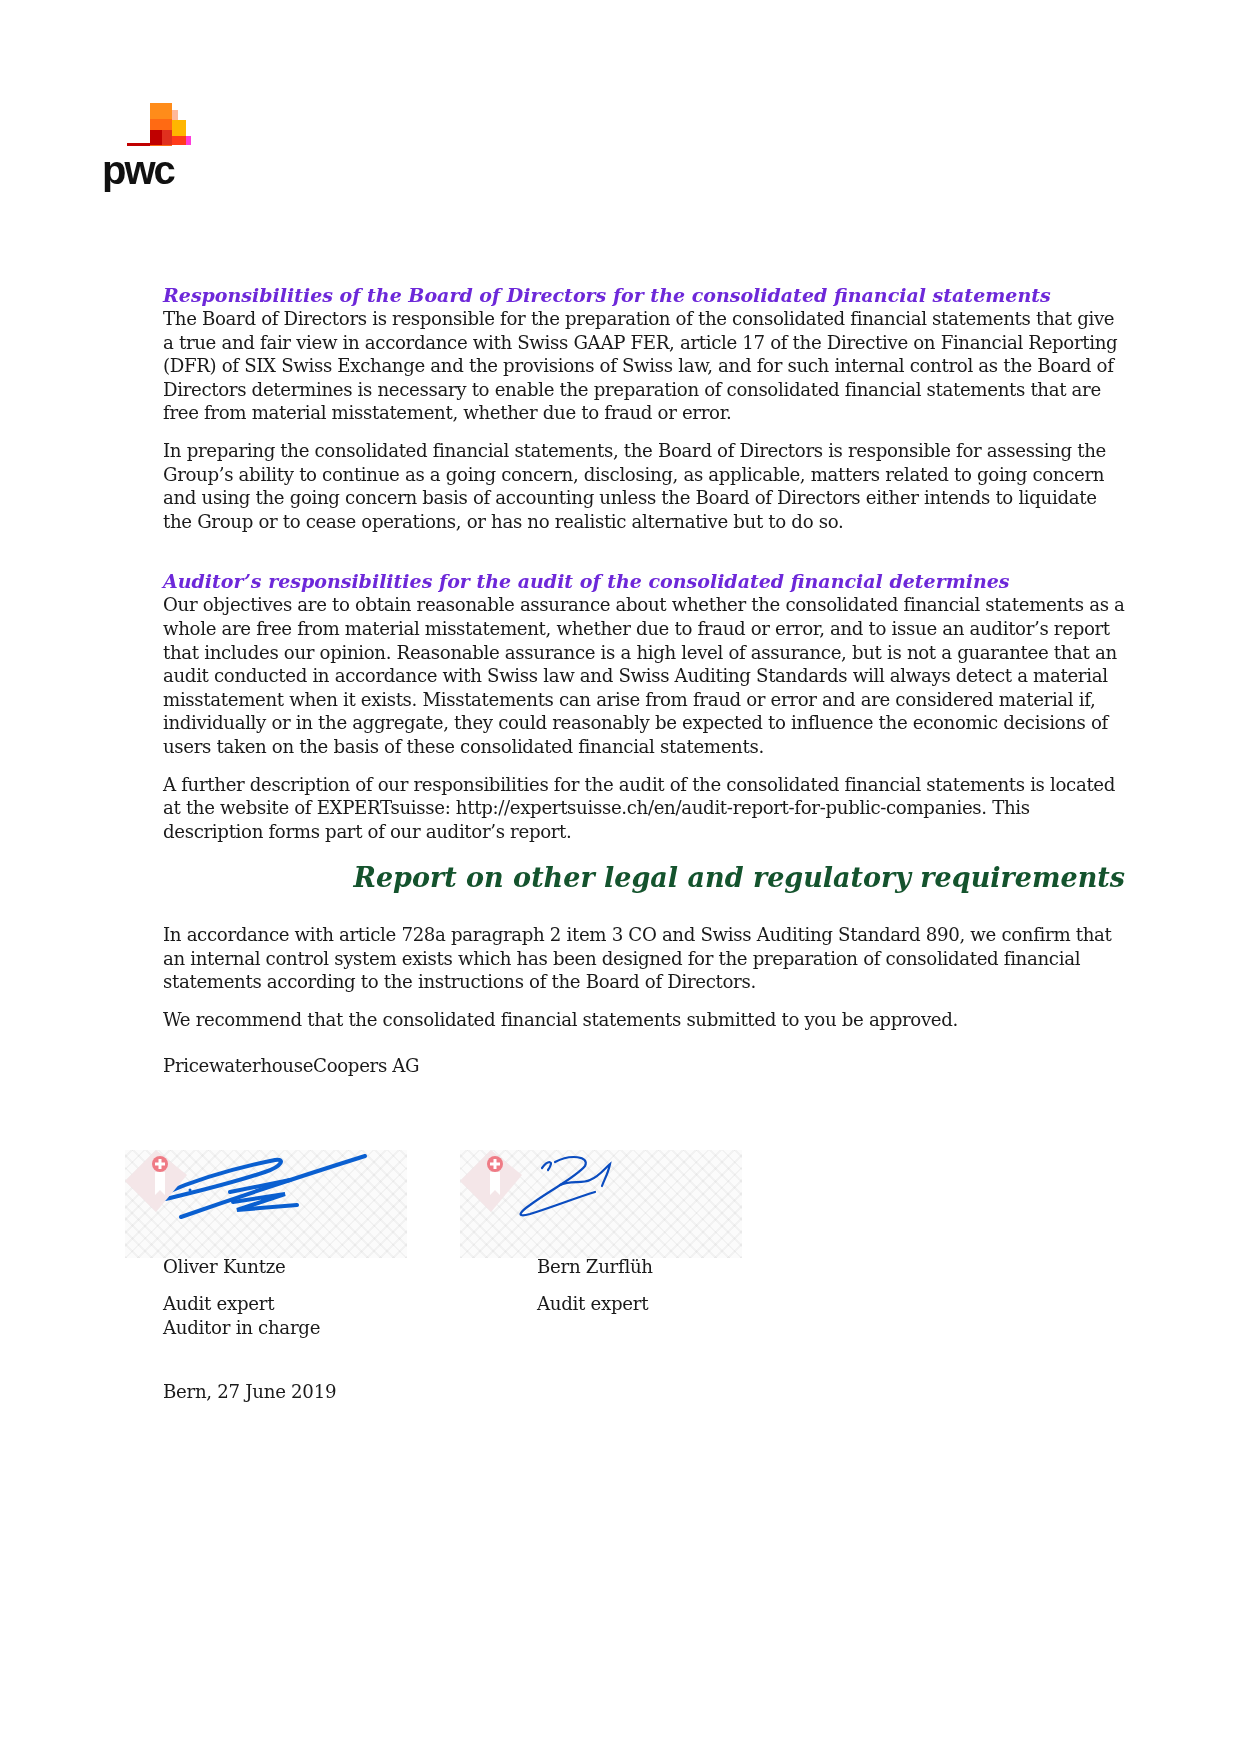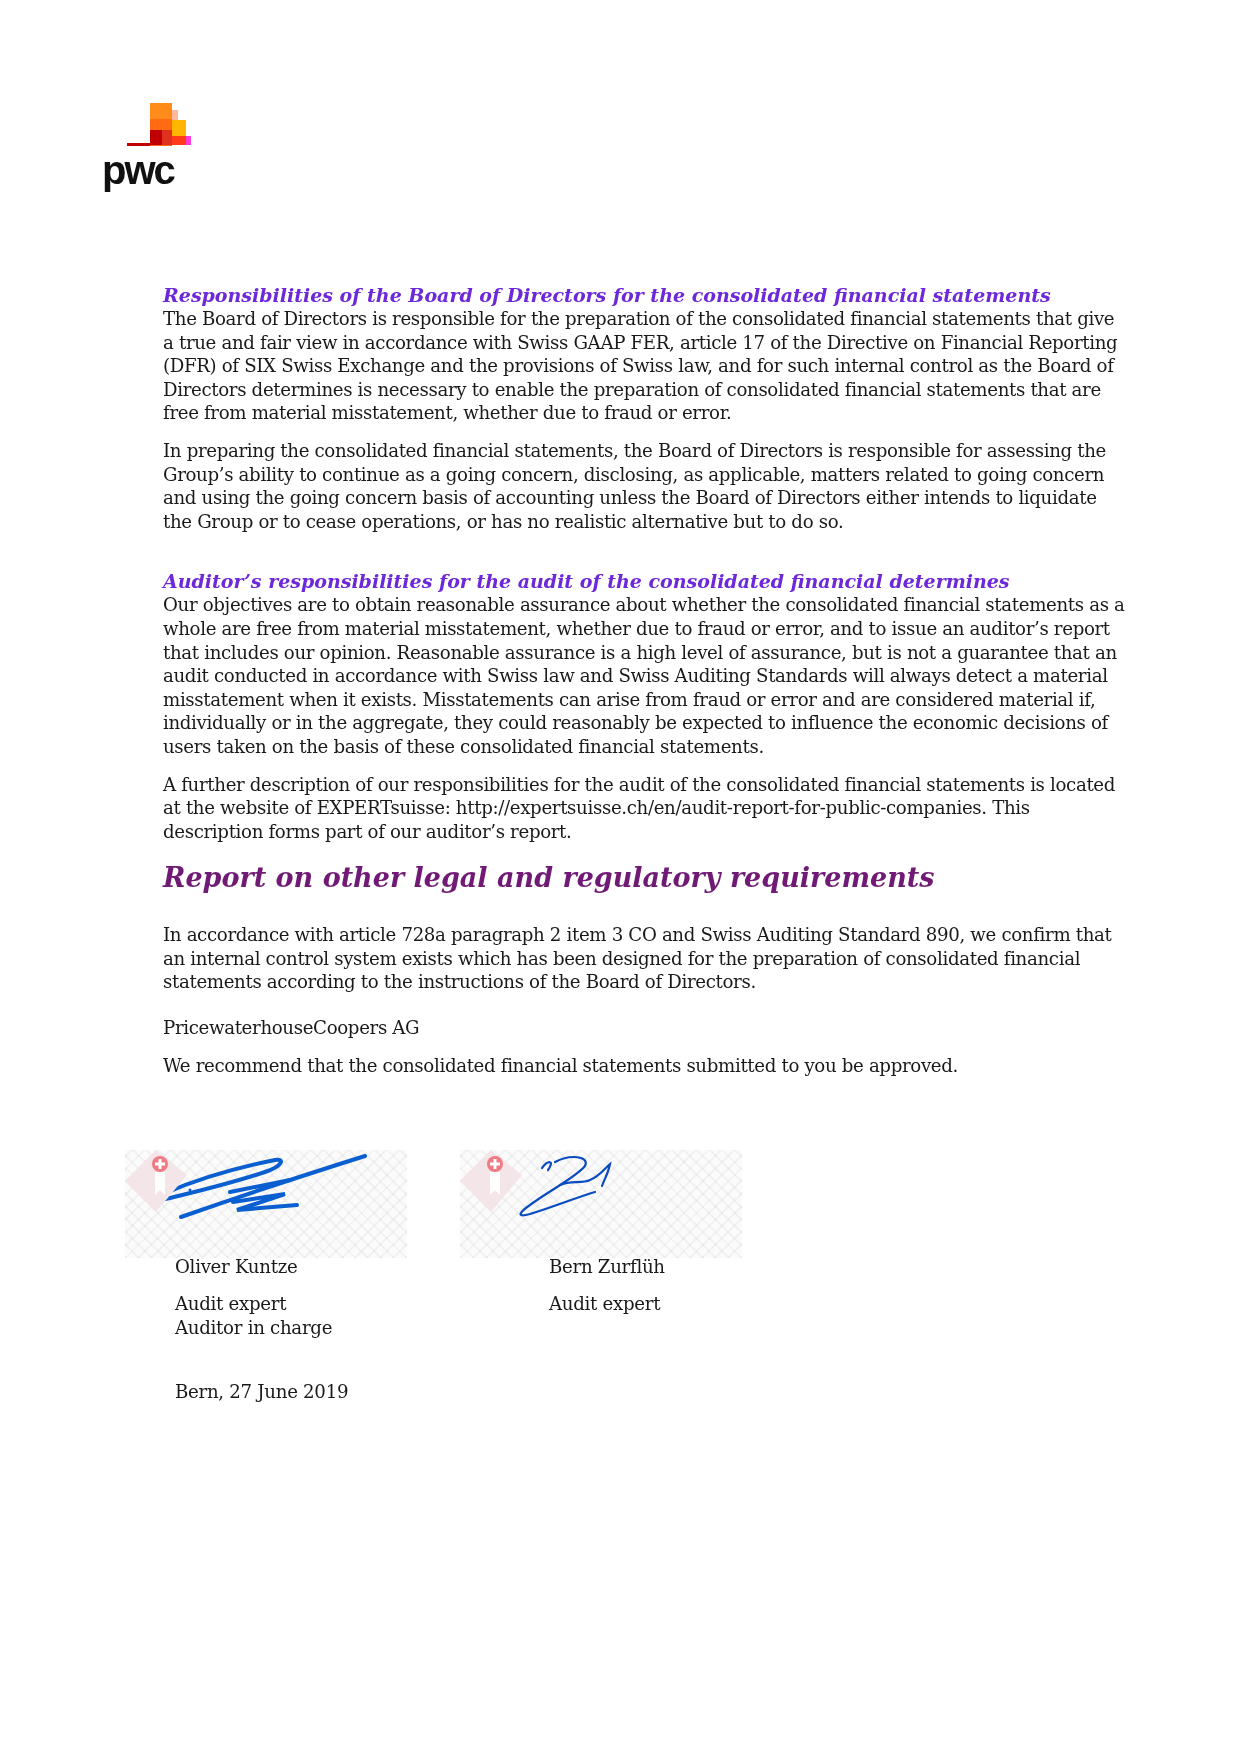--- a/index.html
+++ b/index.html
@@ -6,29 +6,29 @@
   body { width:1240px; height:1753px; position:relative; overflow:hidden;
          font-family:"DejaVu Serif", "Liberation Serif", serif; color:#1a1a1a; }
   .logo { position:absolute; left:96px; top:100px; width:130px; height:95px; }
   .logo .blk { position:absolute; }
   .logo .word { position:absolute; left:6px; top:50px; font-family:Liberation Sans, sans-serif;
                 font-weight:bold; font-size:40px; letter-spacing:-2px; color:#111; line-height:1; }
   .content { position:absolute; left:163px; top:283px; width:962px; }
   .sub-h { color:#6d28d9; font-style:italic; font-weight:bold; font-size:19px; line-height:24px; margin:0; }
   p { margin:0 0 14px 0; font-size:18.2px; line-height:23.6px; letter-spacing:-0.35px; text-align:left; }
   .gap { height:22px; }
-  .big-h { font-style:italic; font-weight:bold; font-size:27px; line-height:34px; margin:18px 0 28px 0; color:#701a75; }
+  .big-h { font-style:italic; font-weight:bold; font-size:27px; line-height:34px; margin:18px 0 28px 0; color:#14532d;text-align:right; }
   .sig { position:absolute; width:282px; height:108px; top:1150px;
          background-color:#fbfbfb;
          background-image:
            repeating-linear-gradient(45deg, rgba(0,0,0,0.035) 0 2px, transparent 2px 9px),
            repeating-linear-gradient(-45deg, rgba(0,0,0,0.035) 0 2px, transparent 2px 9px); }
   .sig svg { position:absolute; left:0; top:0; }
   .seal { position:absolute; right:2px; top:4px; width:62px; height:62px; }
-  .signer { position:absolute; font-size:18.2px; line-height:24px; letter-spacing:-0.3px;margin-left:12px; }
+  .signer { position:absolute; font-size:18.2px; line-height:24px; letter-spacing:-0.3px; }
 </style>
 </head>
 <body>
 
 <div class="logo">
   <div class="blk" style="left:54px;top:18px;width:22px;height:28px;background:#ff6a13;"></div>
   <div class="blk" style="left:54px;top:3px;width:22px;height:16px;background:#ff8c1a;"></div>
   <div class="blk" style="left:76px;top:10px;width:6px;height:10px;background:#ffb89a;"></div>
   <div class="blk" style="left:76px;top:20px;width:14px;height:18px;background:#ffb600;"></div>
   <div class="blk" style="left:66px;top:30px;width:10px;height:15px;background:#e0301e;"></div>
@@ -42,22 +42,22 @@
 <div class="content">
   <h3 class="sub-h">Responsibilities of the Board of Directors for the consolidated financial statements</h3>
   <p>The Board of Directors is responsible for the preparation of the consolidated financial statements that give a true and fair view in accordance with Swiss GAAP FER, article 17 of the Directive on Financial Reporting (DFR) of SIX Swiss Exchange and the provisions of Swiss law, and for such internal control as the Board of Directors determines is necessary to enable the preparation of consolidated financial statements that are free from material misstatement, whether due to fraud or error.</p>
   <p>In preparing the consolidated financial statements, the Board of Directors is responsible for assessing the Group’s ability to continue as a going concern, disclosing, as applicable, matters related to going concern and using the going concern basis of accounting unless the Board of Directors either intends to liquidate the Group or to cease operations, or has no realistic alternative but to do so.</p>
   <div class="gap"></div>
   <h3 class="sub-h">Auditor’s responsibilities for the audit of the consolidated financial determines</h3>
   <p>Our objectives are to obtain reasonable assurance about whether the consolidated financial statements as a whole are free from material misstatement, whether due to fraud or error, and to issue an auditor’s report that includes our opinion. Reasonable assurance is a high level of assurance, but is not a guarantee that an audit conducted in accordance with Swiss law and Swiss Auditing Standards will always detect a material misstatement when it exists. Misstatements can arise from fraud or error and are considered material if, individually or in the aggregate, they could reasonably be expected to influence the economic decisions of users taken on the basis of these consolidated financial statements.</p>
   <p>A further description of our responsibilities for the audit of the consolidated financial statements is located at the website of EXPERTsuisse: http://expertsuisse.ch/en/audit-report-for-public-companies. This description forms part of our auditor’s report.</p>
   <h2 class="big-h">Report on other legal and regulatory requirements</h2>
   <p>In accordance with article 728a paragraph 2 item 3 CO and Swiss Auditing Standard 890, we confirm that an internal control system exists which has been designed for the preparation of consolidated financial statements according to the instructions of the Board of Directors.</p>
+  <p>We recommend that the consolidated financial statements submitted to you be approved.</p>
   <p style="margin-top:22px">PricewaterhouseCoopers AG</p>
-  <p>We recommend that the consolidated financial statements submitted to you be approved.</p>
 </div>
 
 <div class="sig" style="left:125px;">
   <svg width="282" height="108" viewBox="0 0 282 108">
     <path d="M38 44 C70 30,110 18,150 10 C160 8,158 16,140 22 C110 32,70 42,45 48 C28 52,30 44,38 44" fill="none" stroke="#0a5fd0" stroke-width="4" stroke-linecap="round"></path>
     <path d="M56 67 C110 48,170 28,240 6" fill="none" stroke="#0a5fd0" stroke-width="4" stroke-linecap="round"></path>
     <path d="M105 42 L165 30 M108 52 L160 44 L112 60 L172 55" fill="none" stroke="#0a5fd0" stroke-width="4" stroke-linecap="round"></path>
     <circle cx="65" cy="40" r="1.5" fill="#0a5fd0"></circle>
   </svg>
   <svg class="seal" viewBox="0 0 62 62">

